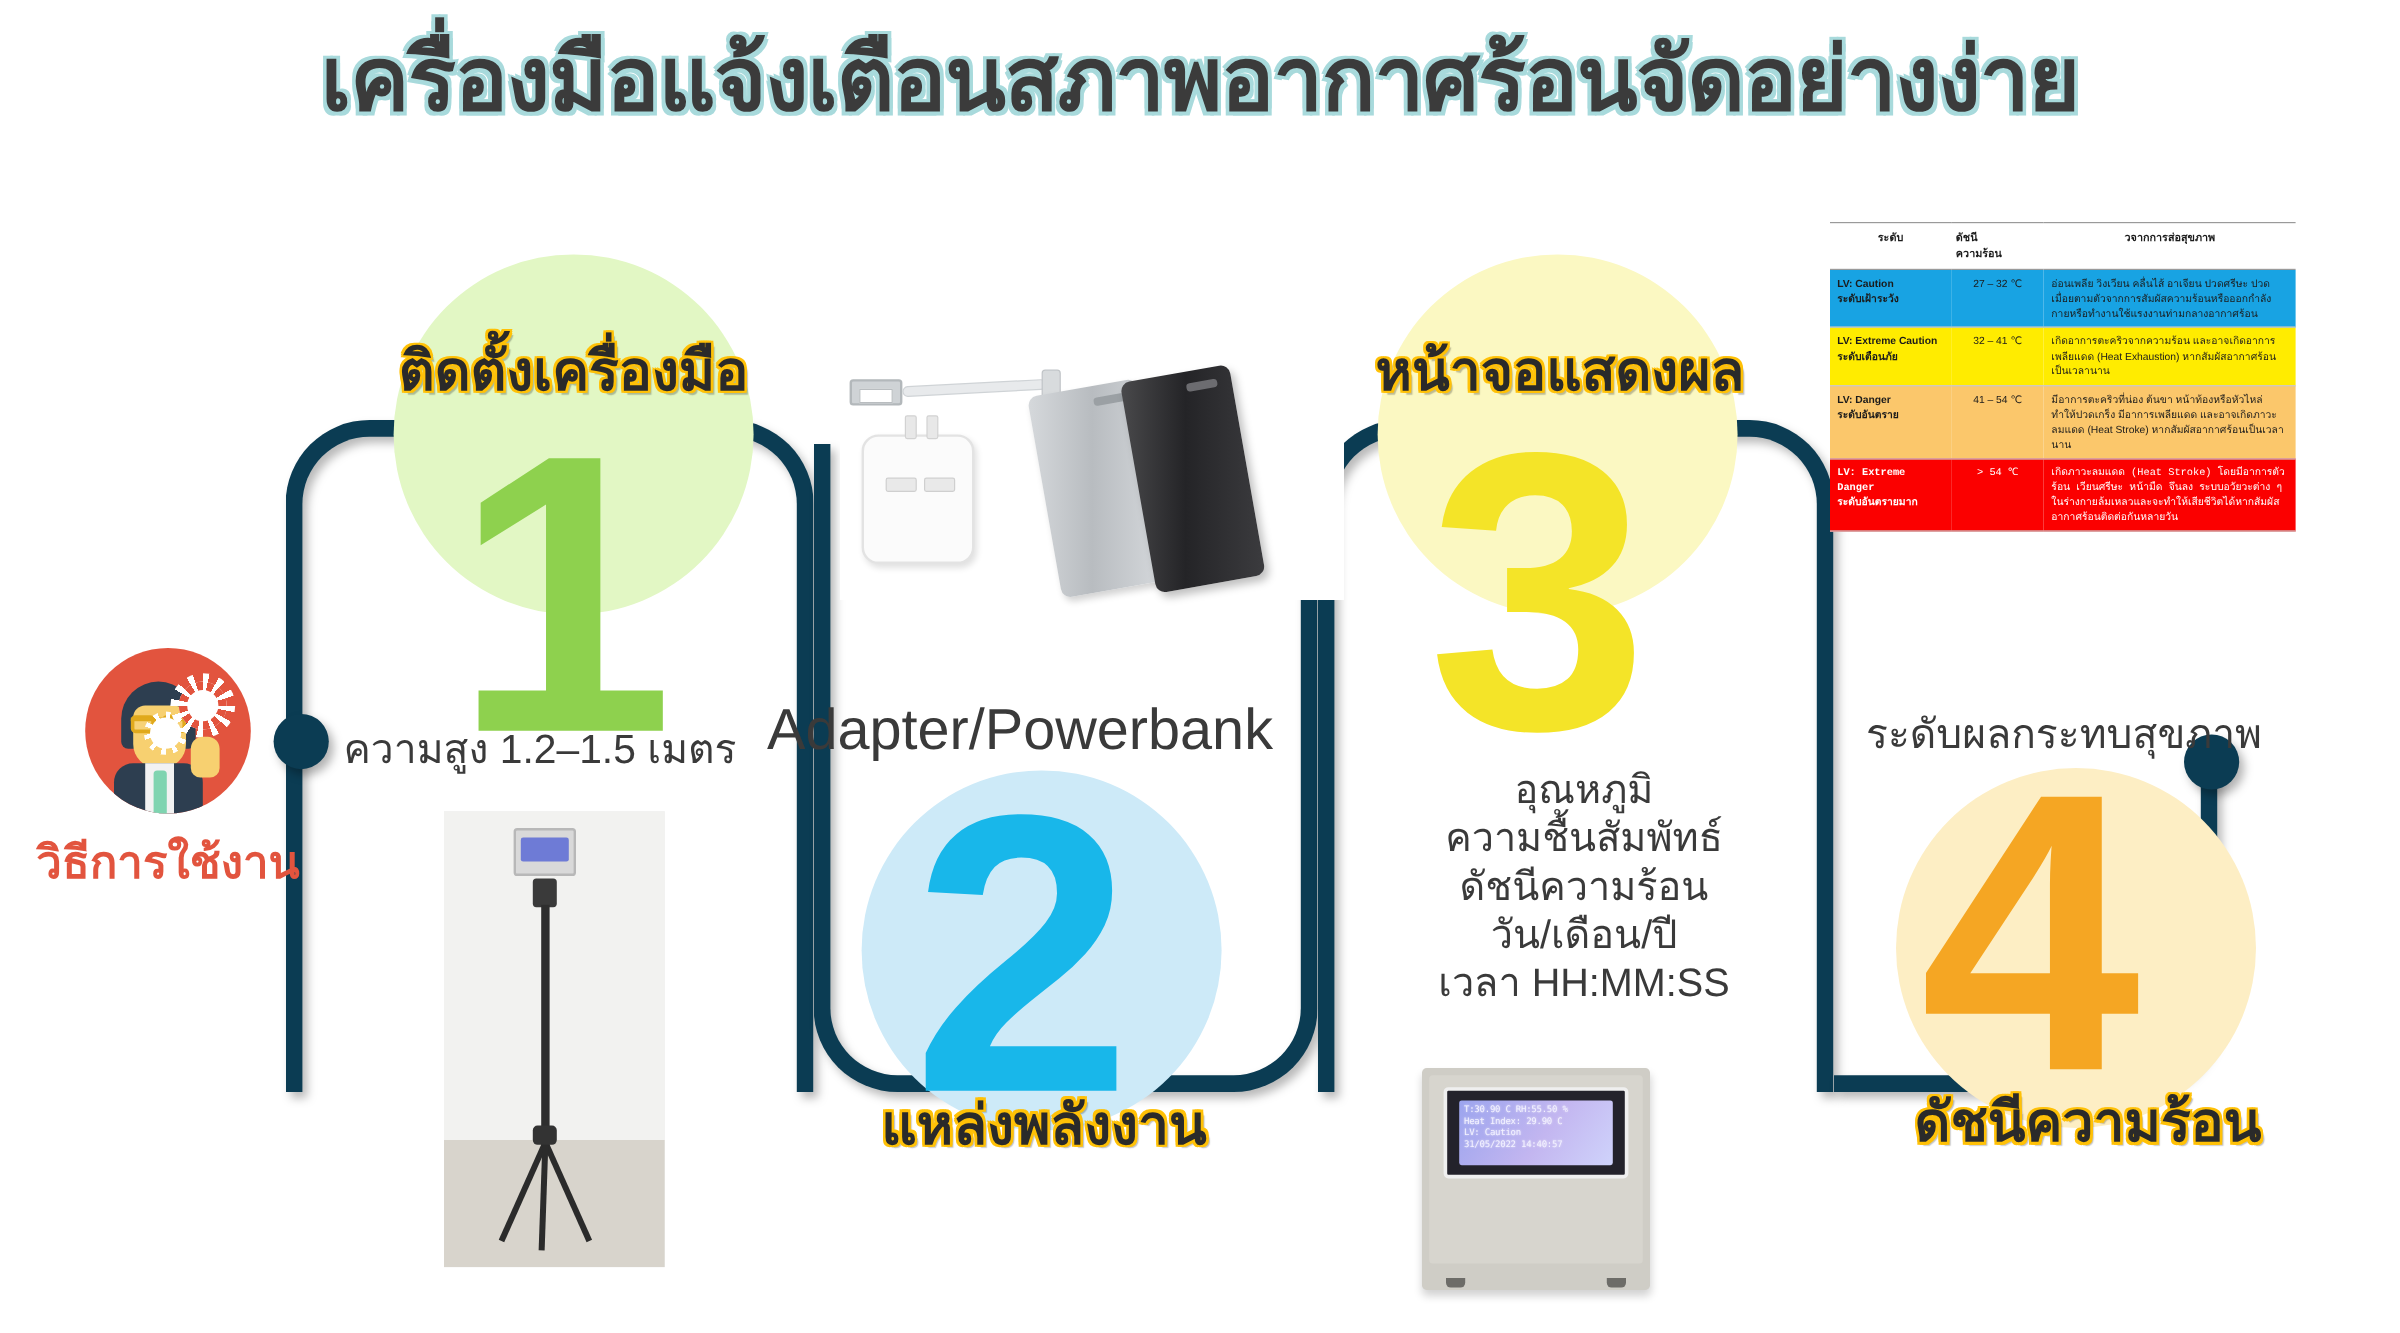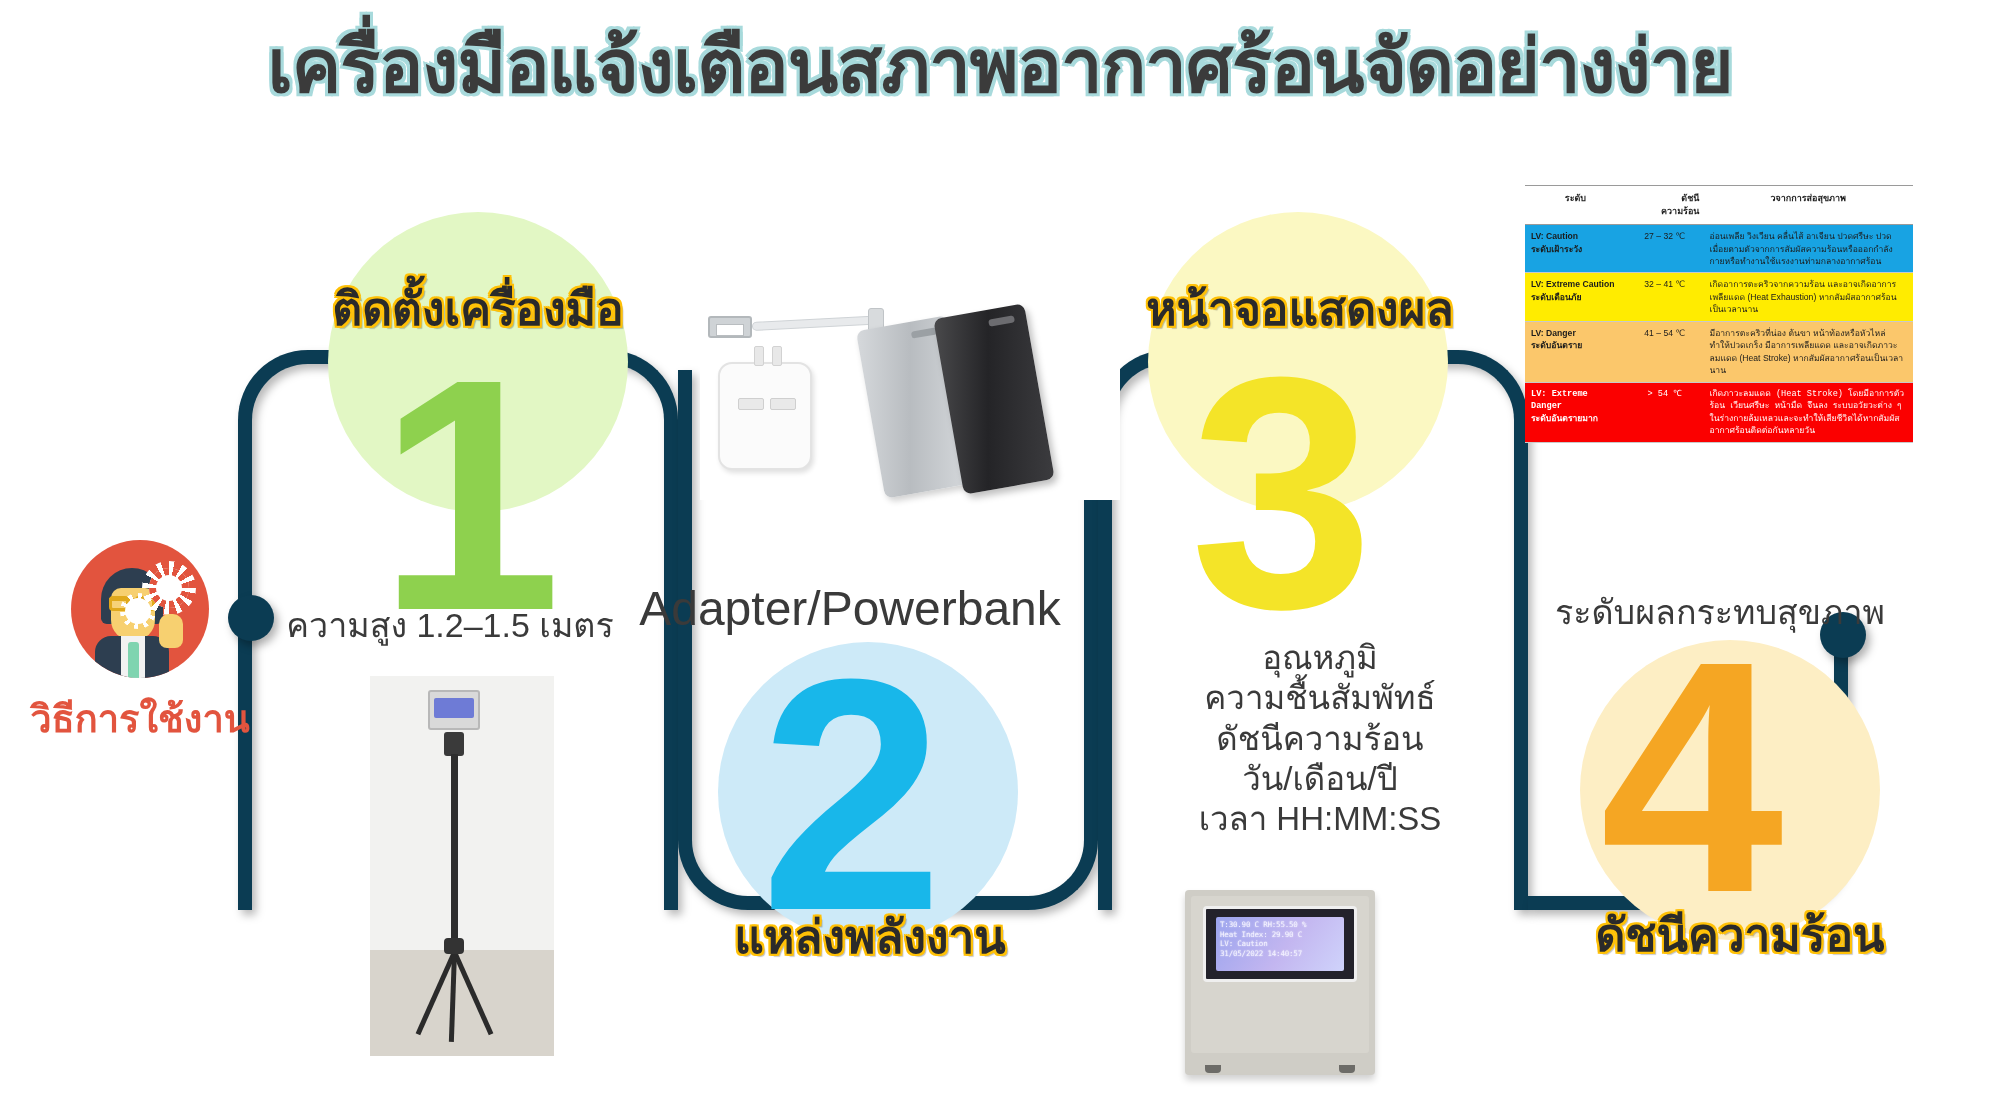--- a/index.html
+++ b/index.html
@@ -169,21 +169,21 @@
   .db-feet i:nth-child(1){ left:6px;} .db-feet i:nth-child(2){ right:6px;}
 
   
   .hitable { position:absolute; left: 1525px; top: 185px; width: 388px; background:#fff;
              font-size: 8.6px; color:#1b1b1b; }
   .hitable table { border-collapse: collapse; width: 100%; }
   .hitable th, .hitable td { padding: 5px 6px; vertical-align: top; text-align: left; line-height: 1.45; }
   .hitable thead th { border-top: 1.5px solid #9a9a9a; border-bottom: 1.5px solid #9a9a9a; font-weight:700;
                       text-align:center; font-size:9px; padding: 6px 4px; }
   .hitable thead th.lvl { text-align:center; width: 26%;}
-  .hitable thead th.idx { text-align:right; width: 20%;}
+  .hitable thead th.idx { text-align:left; width: 20%;}
   .hitable tbody td:nth-child(1){ font-weight:700; width:26%; }
   .hitable tbody td:nth-child(2){ width:20%; text-align:center; }
   .hitable tbody tr { border-bottom: 1px solid #c9c9c9; }
   .row-normal  { background: #6ec72e; }
   .row-caution { background: #18a3e3; }
   .row-extreme { background: #ffec00; }
   .row-danger  { background: #fbc76b; }
   .row-edanger { background: #fb0000; color:#ffffff;font-family:Liberation Mono, monospace; }
   .row-edanger td { color:#ffffff; }
 

